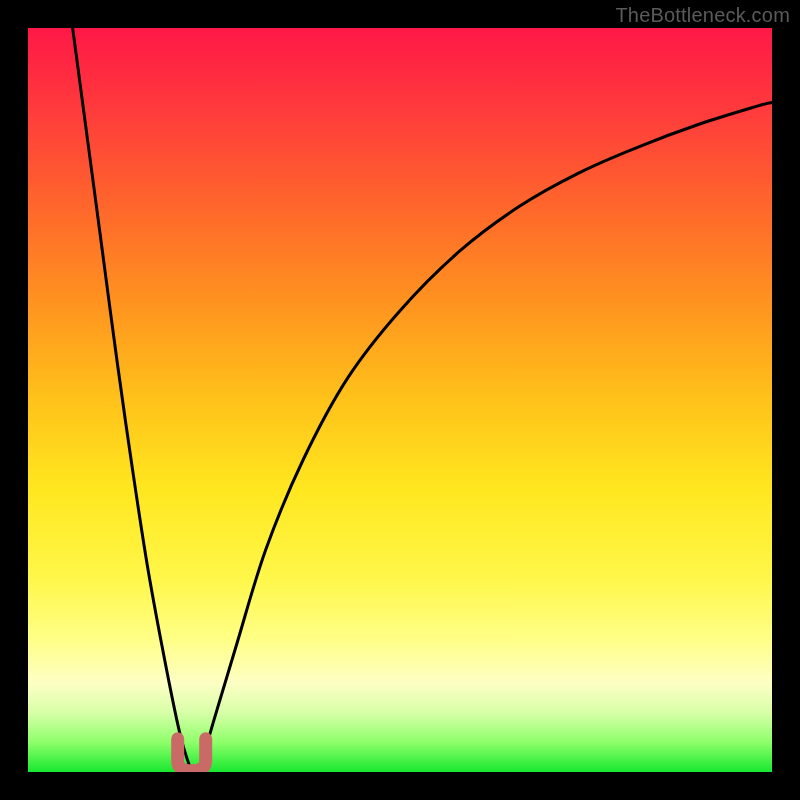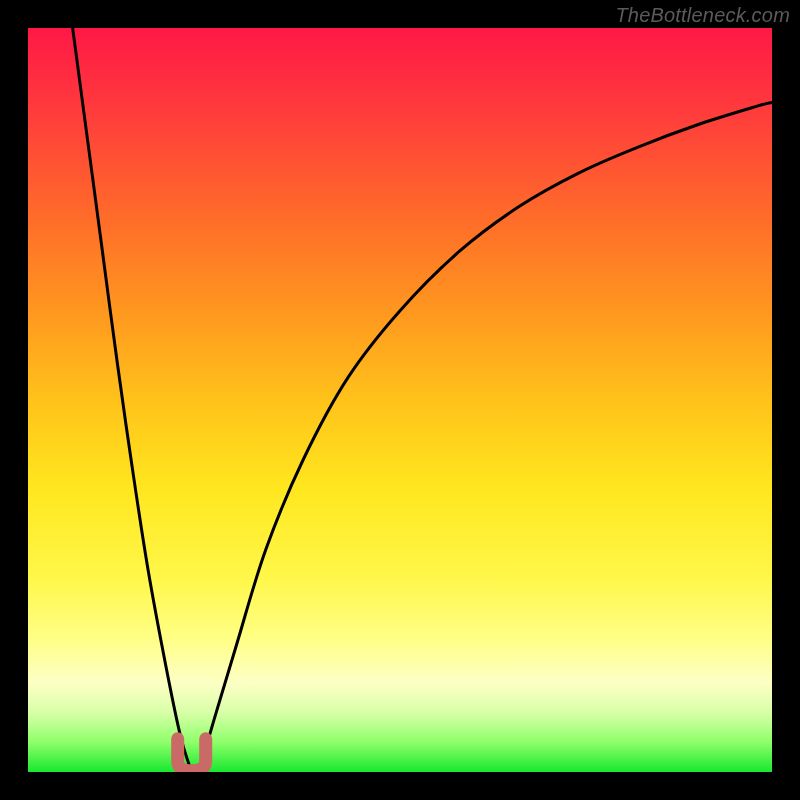--- a/index.html
+++ b/index.html
@@ -9,21 +9,20 @@
     height: 800px;
     overflow: hidden;
     background: #000;
     font-family: Arial, Helvetica, sans-serif;
   }
   .frame {
     position: relative;
     width: 800px;
     height: 800px;
     background: #000;
-    font-style: italic;
   }
   .plot-area {
     position: absolute;
     left: 28px;
     top: 28px;
     width: 744px;
     height: 744px;
     background: linear-gradient(to bottom,
       #ff1846 0%,
       #ff3e3b 12%,

